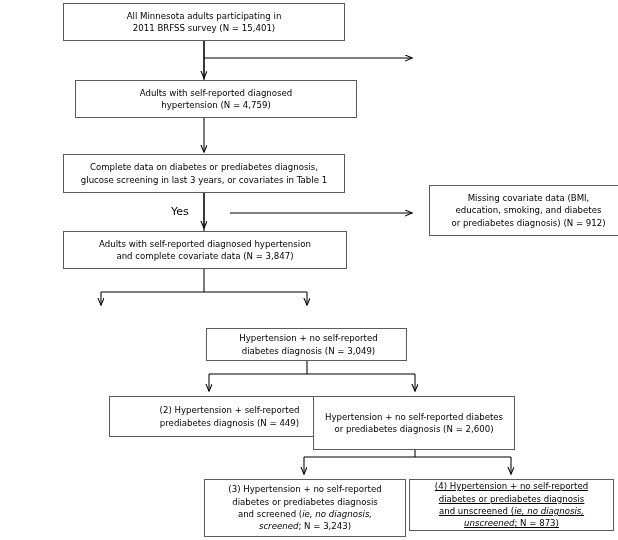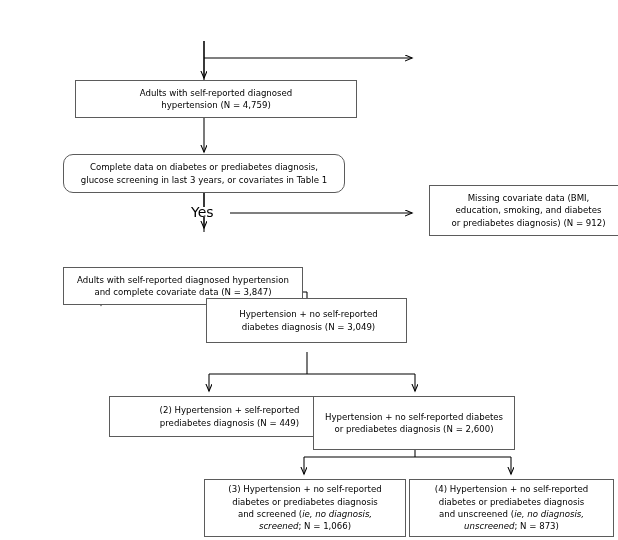--- a/index.html
+++ b/index.html
@@ -38,27 +38,26 @@
     line-height: 12.4px;
     padding: 2px 4px;
   }
   .box .txt {
     display: block;
     width: 100%;
     white-space: pre-line;
   }
   .edge-label {
     position: absolute;
-    font-size: 14px;
+    font-size: 11px;
     line-height: 10px;
     color: #000000;
     background: #ffffff;
     padding: 0 1px;
     white-space: nowrap;
-    margin-left: 20px;
   }
   .ital { font-style: italic; }
 </style>
 </head>
 <body>
 
 <div id="canvas">
 
   <svg id="connectors" viewBox="0 0 618 540">
     <defs>
@@ -90,62 +89,66 @@
       <path d="M209,374 L209,391" marker-end="url(#arrow)"></path>
       <path d="M415,374 L415,391" marker-end="url(#arrow)"></path>
 
       <path d="M415,437 L415,457"></path>
       <path d="M304,457 L511,457"></path>
       <path d="M304,457 L304,474" marker-end="url(#arrow)"></path>
       <path d="M511,457 L511,474" marker-end="url(#arrow)"></path>
     </g>
   </svg>
 
+  <div class="box" style="left:63px; top:3px; width:282px; height:38px;">
+    <span class="txt">All Minnesota adults participating in
+2011 BRFSS survey (N = 15,401)</span>
+  </div>
 
 
   <div class="box" style="left:63px; top:80px; width:282px; height:38px;margin-left:12px;">
     <span class="txt">Adults with self-reported diagnosed
 hypertension (N = 4,759)</span>
   </div>
 
-  <div class="box" style="left:63px; top:154px; width:282px; height:39px;border-radius:10px;">
+  <div class="box" style="left:63px; top:154px; width:282px; height:39px;">
     <span class="txt">Complete data on diabetes or prediabetes diagnosis,
 glucose screening in last 3 years, or covariates in Table 1</span>
   </div>
 
   <div class="box" style="left:417px; top:185px; width:199px; height:51px;margin-left:12px;">
     <span class="txt">Missing covariate data (BMI,
 education, smoking, and diabetes
 or prediabetes diagnosis) (N = 912)</span>
   </div>
 
   <div class="edge-label" style="left:170px; top:207px;">Yes</div>
 
-  <div class="box" style="left:63px; top:231px; width:240px; height:38px;margin-top:36px;">
+  <div class="box" style="left:63px; top:231px; width:284px; height:38px;">
     <span class="txt">Adults with self-reported diagnosed hypertension
 and complete covariate data (N = 3,847)</span>
   </div>
 
 
-  <div class="box" style="left:206px; top:298px; width:201px; height:45px;padding-left:8px;">
+  <div class="box" style="left:206px; top:328px; width:201px; height:33px;padding-left:8px;">
     <span class="txt">Hypertension + no self-reported
 diabetes diagnosis (N =  3,049)</span>
   </div>
 
   <div class="box" style="left:109px; top:396px; width:241px; height:41px;">
     <span class="txt">(2) Hypertension + self-reported
 prediabetes diagnosis  (N = 449)</span>
   </div>
 
   <div class="box" style="left:313px; top:396px; width:202px; height:54px;">
     <span class="txt">Hypertension + no self-reported diabetes
 or prediabetes diagnosis (N = 2,600)</span>
   </div>
 
   <div class="box" style="left:204px; top:479px; width:202px; height:58px;">
-    <span class="txt"><span>(3) Hypertension + no self-reported</span><br><span>diabetes or prediabetes diagnosis</span><br><span>and screened (</span><span class="ital">ie, no diagnosis,</span><br><span class="ital">screened</span><span>; N = 1,066)</span></span>
+    <span class="txt"><span>(3) Hypertension + no self-reported</span><br><span>diabetes or prediabetes diagnosis</span><br><span>and screened (</span><span class="ital">ie, no diagnosis,</span><br><span class="ital">screened</span><span>; N = 3,243)</span></span>
   </div>
 
-  <div class="box" style="left:409px; top:479px; width:205px; height:58px;">
+  <div class="box" style="left:409px; top:479px; width:205px; height:52px;text-decoration:underline;">
     <span class="txt"><span>(4) Hypertension + no self-reported</span><br><span>diabetes or prediabetes diagnosis</span><br><span>and unscreened (</span><span class="ital">ie, no diagnosis,</span><br><span class="ital">unscreened</span><span>; N = 873)</span></span>
   </div>
 
 </div>
 
 </body></html>

